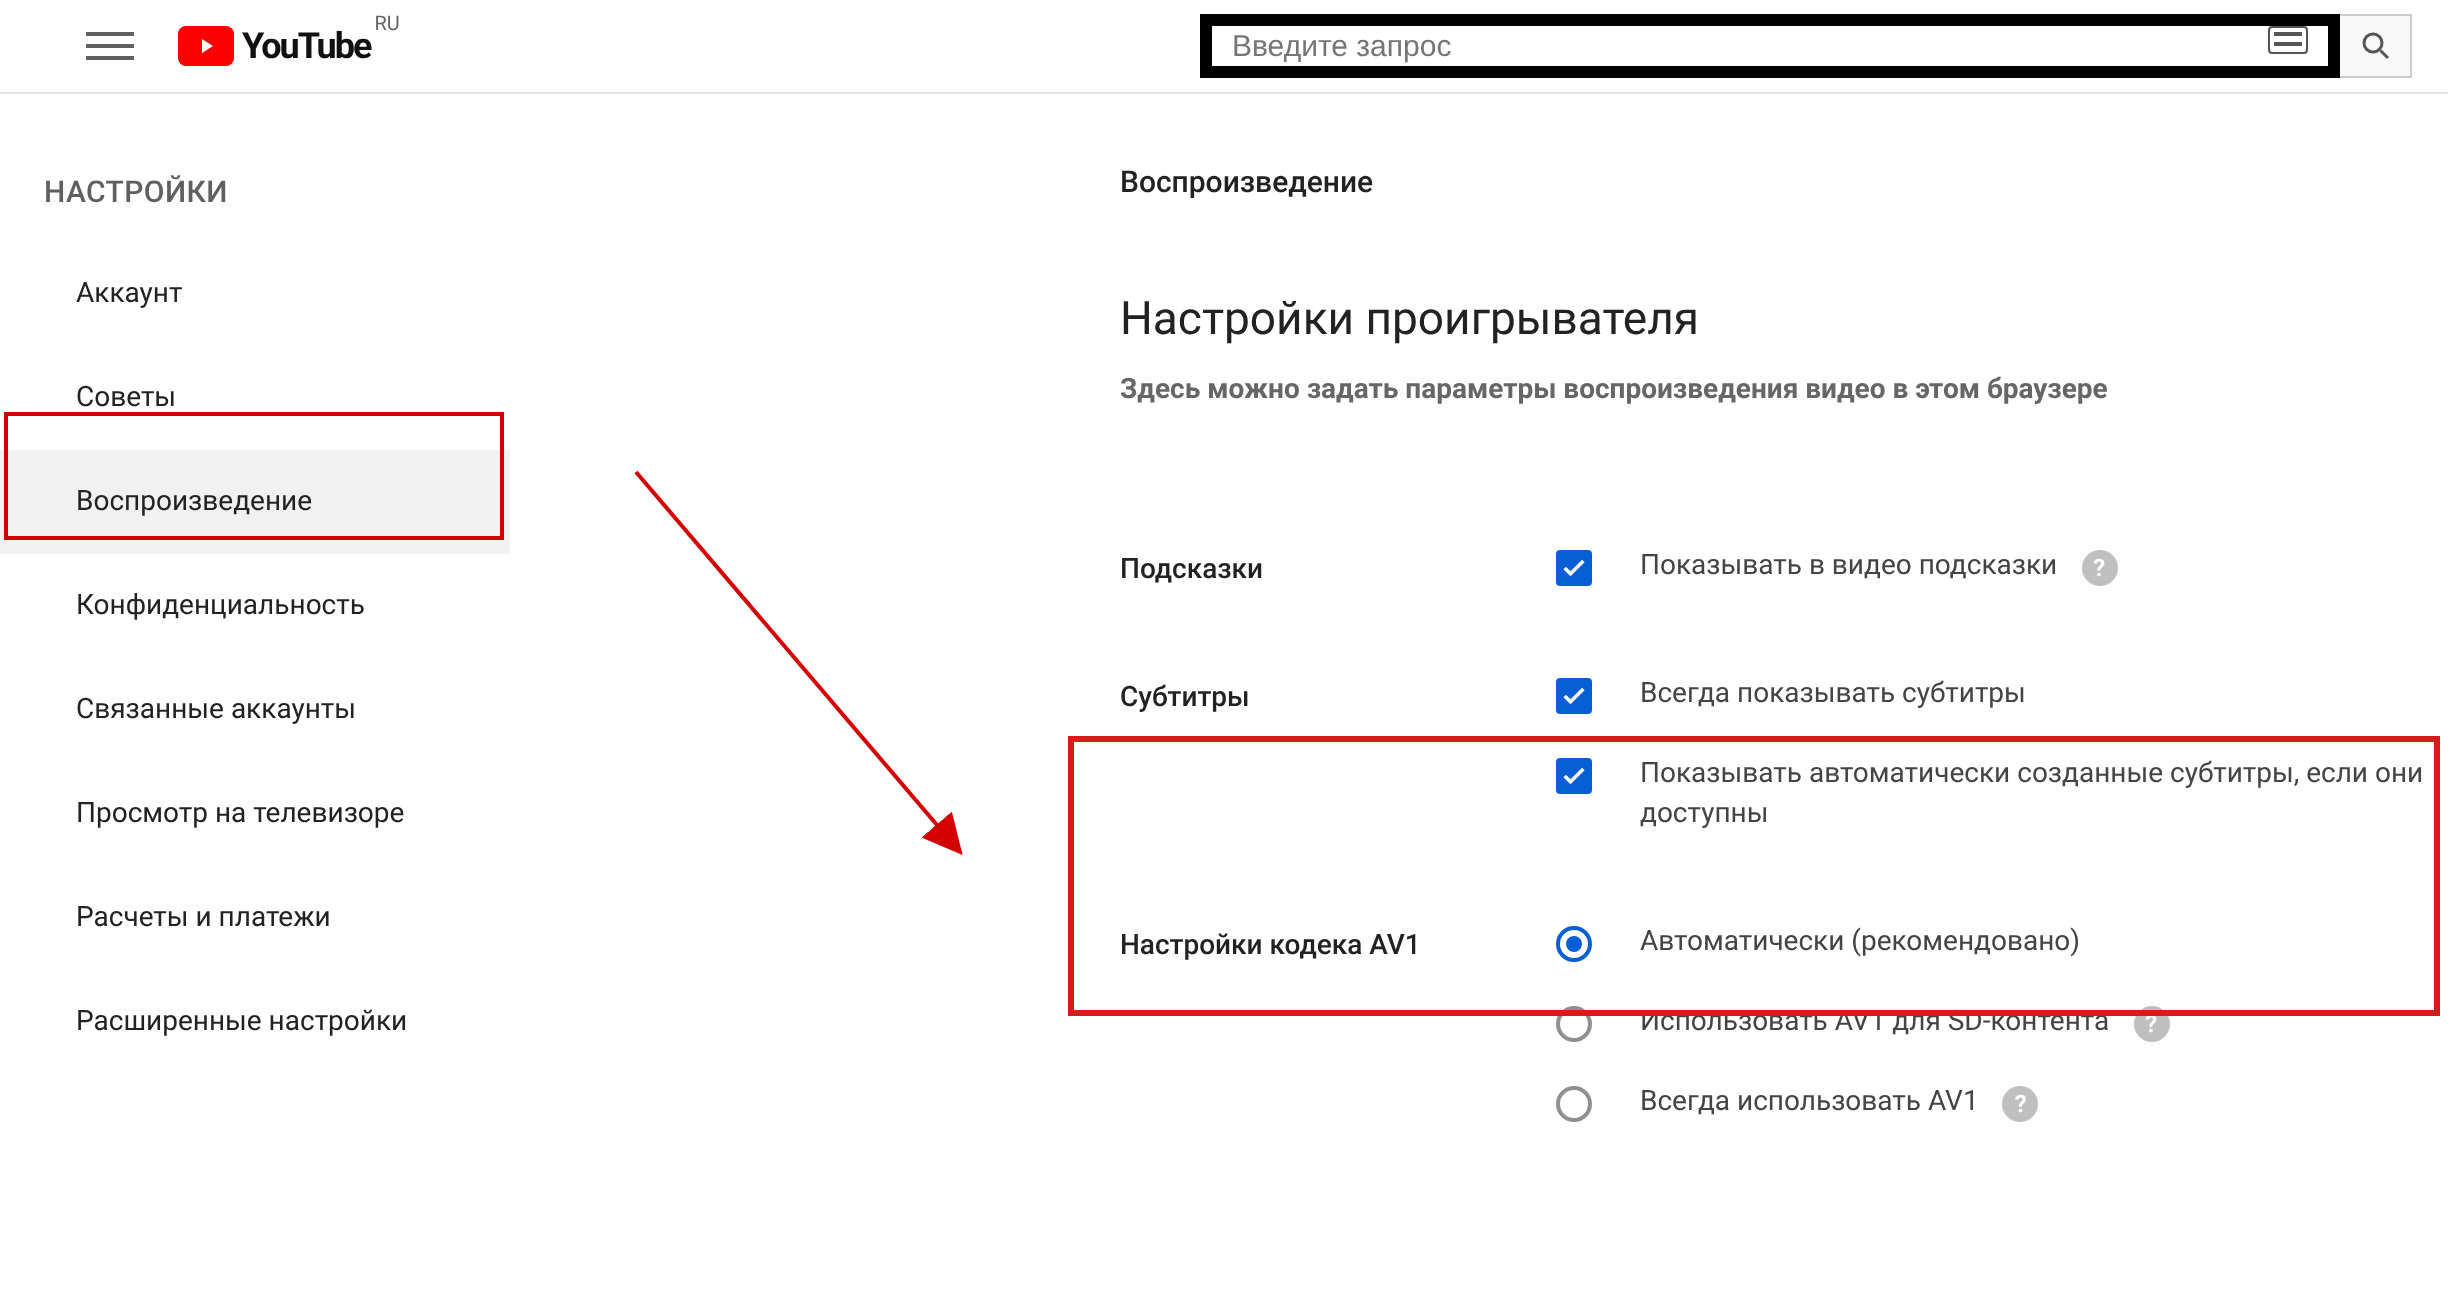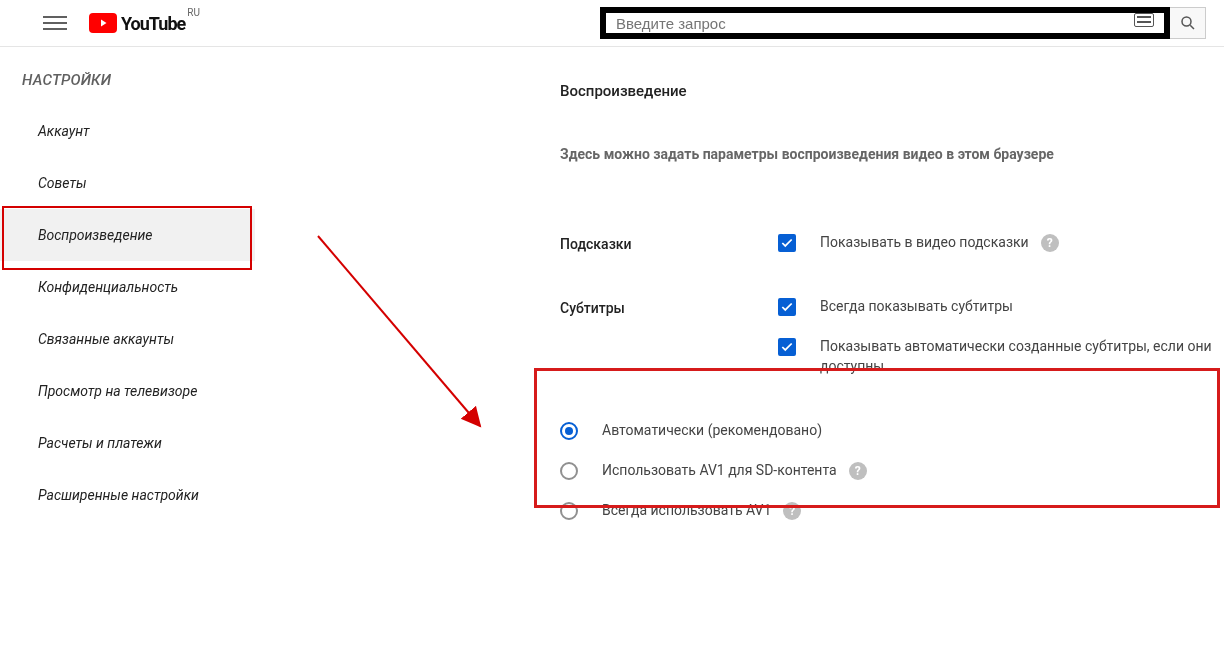--- a/index.html
+++ b/index.html
@@ -20,21 +20,21 @@
   .search-box { width:570px; height:32px; border:6px solid #000000; display:flex; padding:0 10px; font-size:15px; color:#111; background:#fff; }
   .search-box input { border:none; outline:none; flex:1; font-size:15px; color:#111; }
   .kb-icon { width:20px; height:14px; border:1px solid #555; border-radius:2px; position:relative; }
   .kb-icon::before, .kb-icon::after { content:""; position:absolute; left:2px; right:2px; height:2px; background:#555; }
   .kb-icon::before { top:2px; }
   .kb-icon::after { top:7px; }
   .search-btn { width:36px; height:32px; border:1px solid #ccc; border-left:none; display:flex; align-items:center; justify-content:center; cursor:pointer; background:#f8f8f8; }
   .divider { height:1px; background:#e5e5e5; margin-top:0; }
 
   
-  .sidebar { position:absolute; left:0; top:47px; width:255px; padding-top:14px;font-style:italic; }
+  .sidebar { position:absolute; left:0; top:63px; width:255px; padding-top:14px; }
   .sidebar-title { font-size:15px; font-weight:500; color:#606060; letter-spacing:0.2px; padding:10px 22px 16px; }
   .side-item { display:block; padding:18px 38px; font-size:14px; color:#222; cursor:pointer; }
   .side-item.active { background:#f1f1f1; }
 
   
   .hl-side { position:absolute; left:2px; top:206px; width:250px; height:64px; border:2px solid #d40000; pointer-events:none; }
 
   
   .main { position:absolute; left:560px; top:82px; right:0; }
   .crumb { font-size:15px; font-weight:500; color:#222; margin-bottom:46px; }
@@ -104,20 +104,21 @@
   <a class="side-item">Конфиденциальность</a>
   <a class="side-item">Связанные аккаунты</a>
   <a class="side-item">Просмотр на телевизоре</a>
   <a class="side-item">Расчеты и платежи</a>
   <a class="side-item">Расширенные настройки</a>
 </div>
 <div class="hl-side"></div>
 
 <div class="main">
   <div class="crumb">Воспроизведение</div>
+  <div class="page-title">Настройки проигрывателя</div>
   <div class="page-sub">Здесь можно задать параметры воспроизведения видео в этом браузере</div>
 
   <div class="row">
     <div class="row-label">Подсказки</div>
     <div class="row-body">
       <div class="opt">
         <div class="chk">
           <svg viewBox="0 0 24 24">
               <polyline points="4 12 9 17 20 6"></polyline>
             </svg>
@@ -144,20 +145,21 @@
           <svg viewBox="0 0 24 24">
               <polyline points="4 12 9 17 20 6"></polyline>
             </svg>
         </div>
         <div class="opt-label">Показывать автоматически созданные субтитры, если они доступны</div>
       </div>
     </div>
   </div>
 
   <div class="row section-gap">
+    <div class="row-label">Настройки кодека AV1</div>
     <div class="row-body">
       <div class="opt">
         <div class="radio sel"></div>
         <div class="opt-label">Автоматически (рекомендовано)</div>
       </div>
       <div class="opt">
         <div class="radio"></div>
         <div class="opt-label">Использовать AV1 для SD-контента</div>
         <div class="help">?</div>
       </div>

